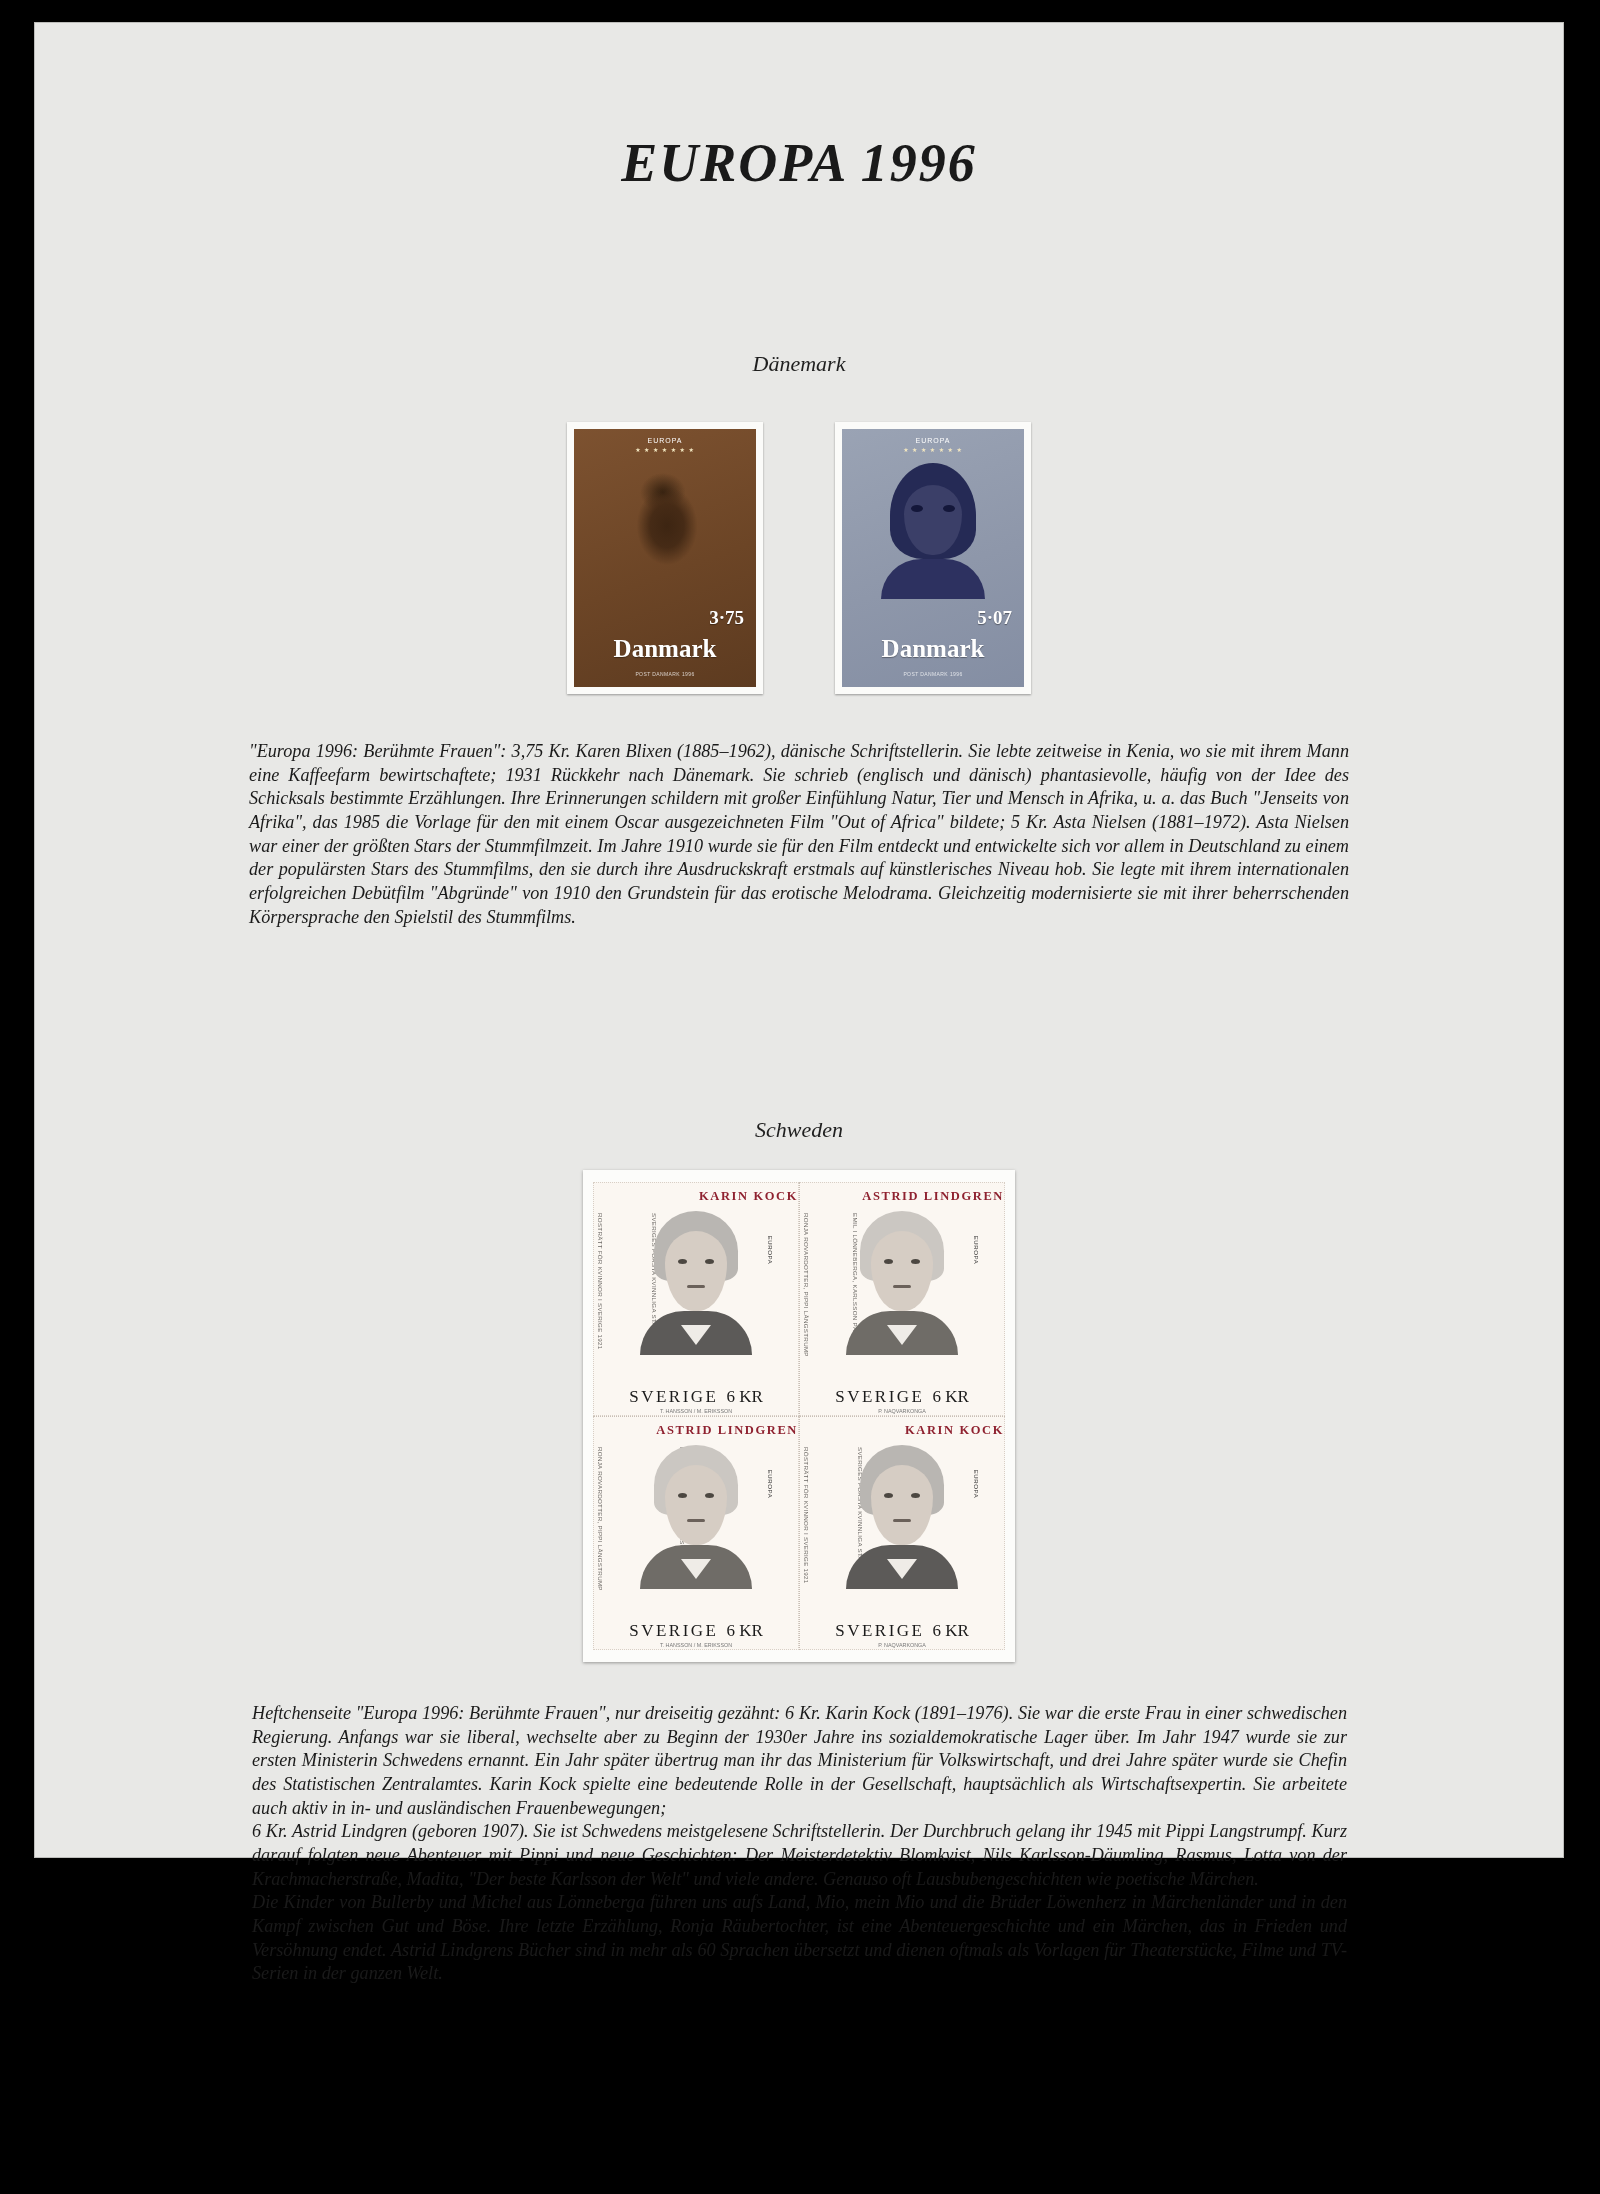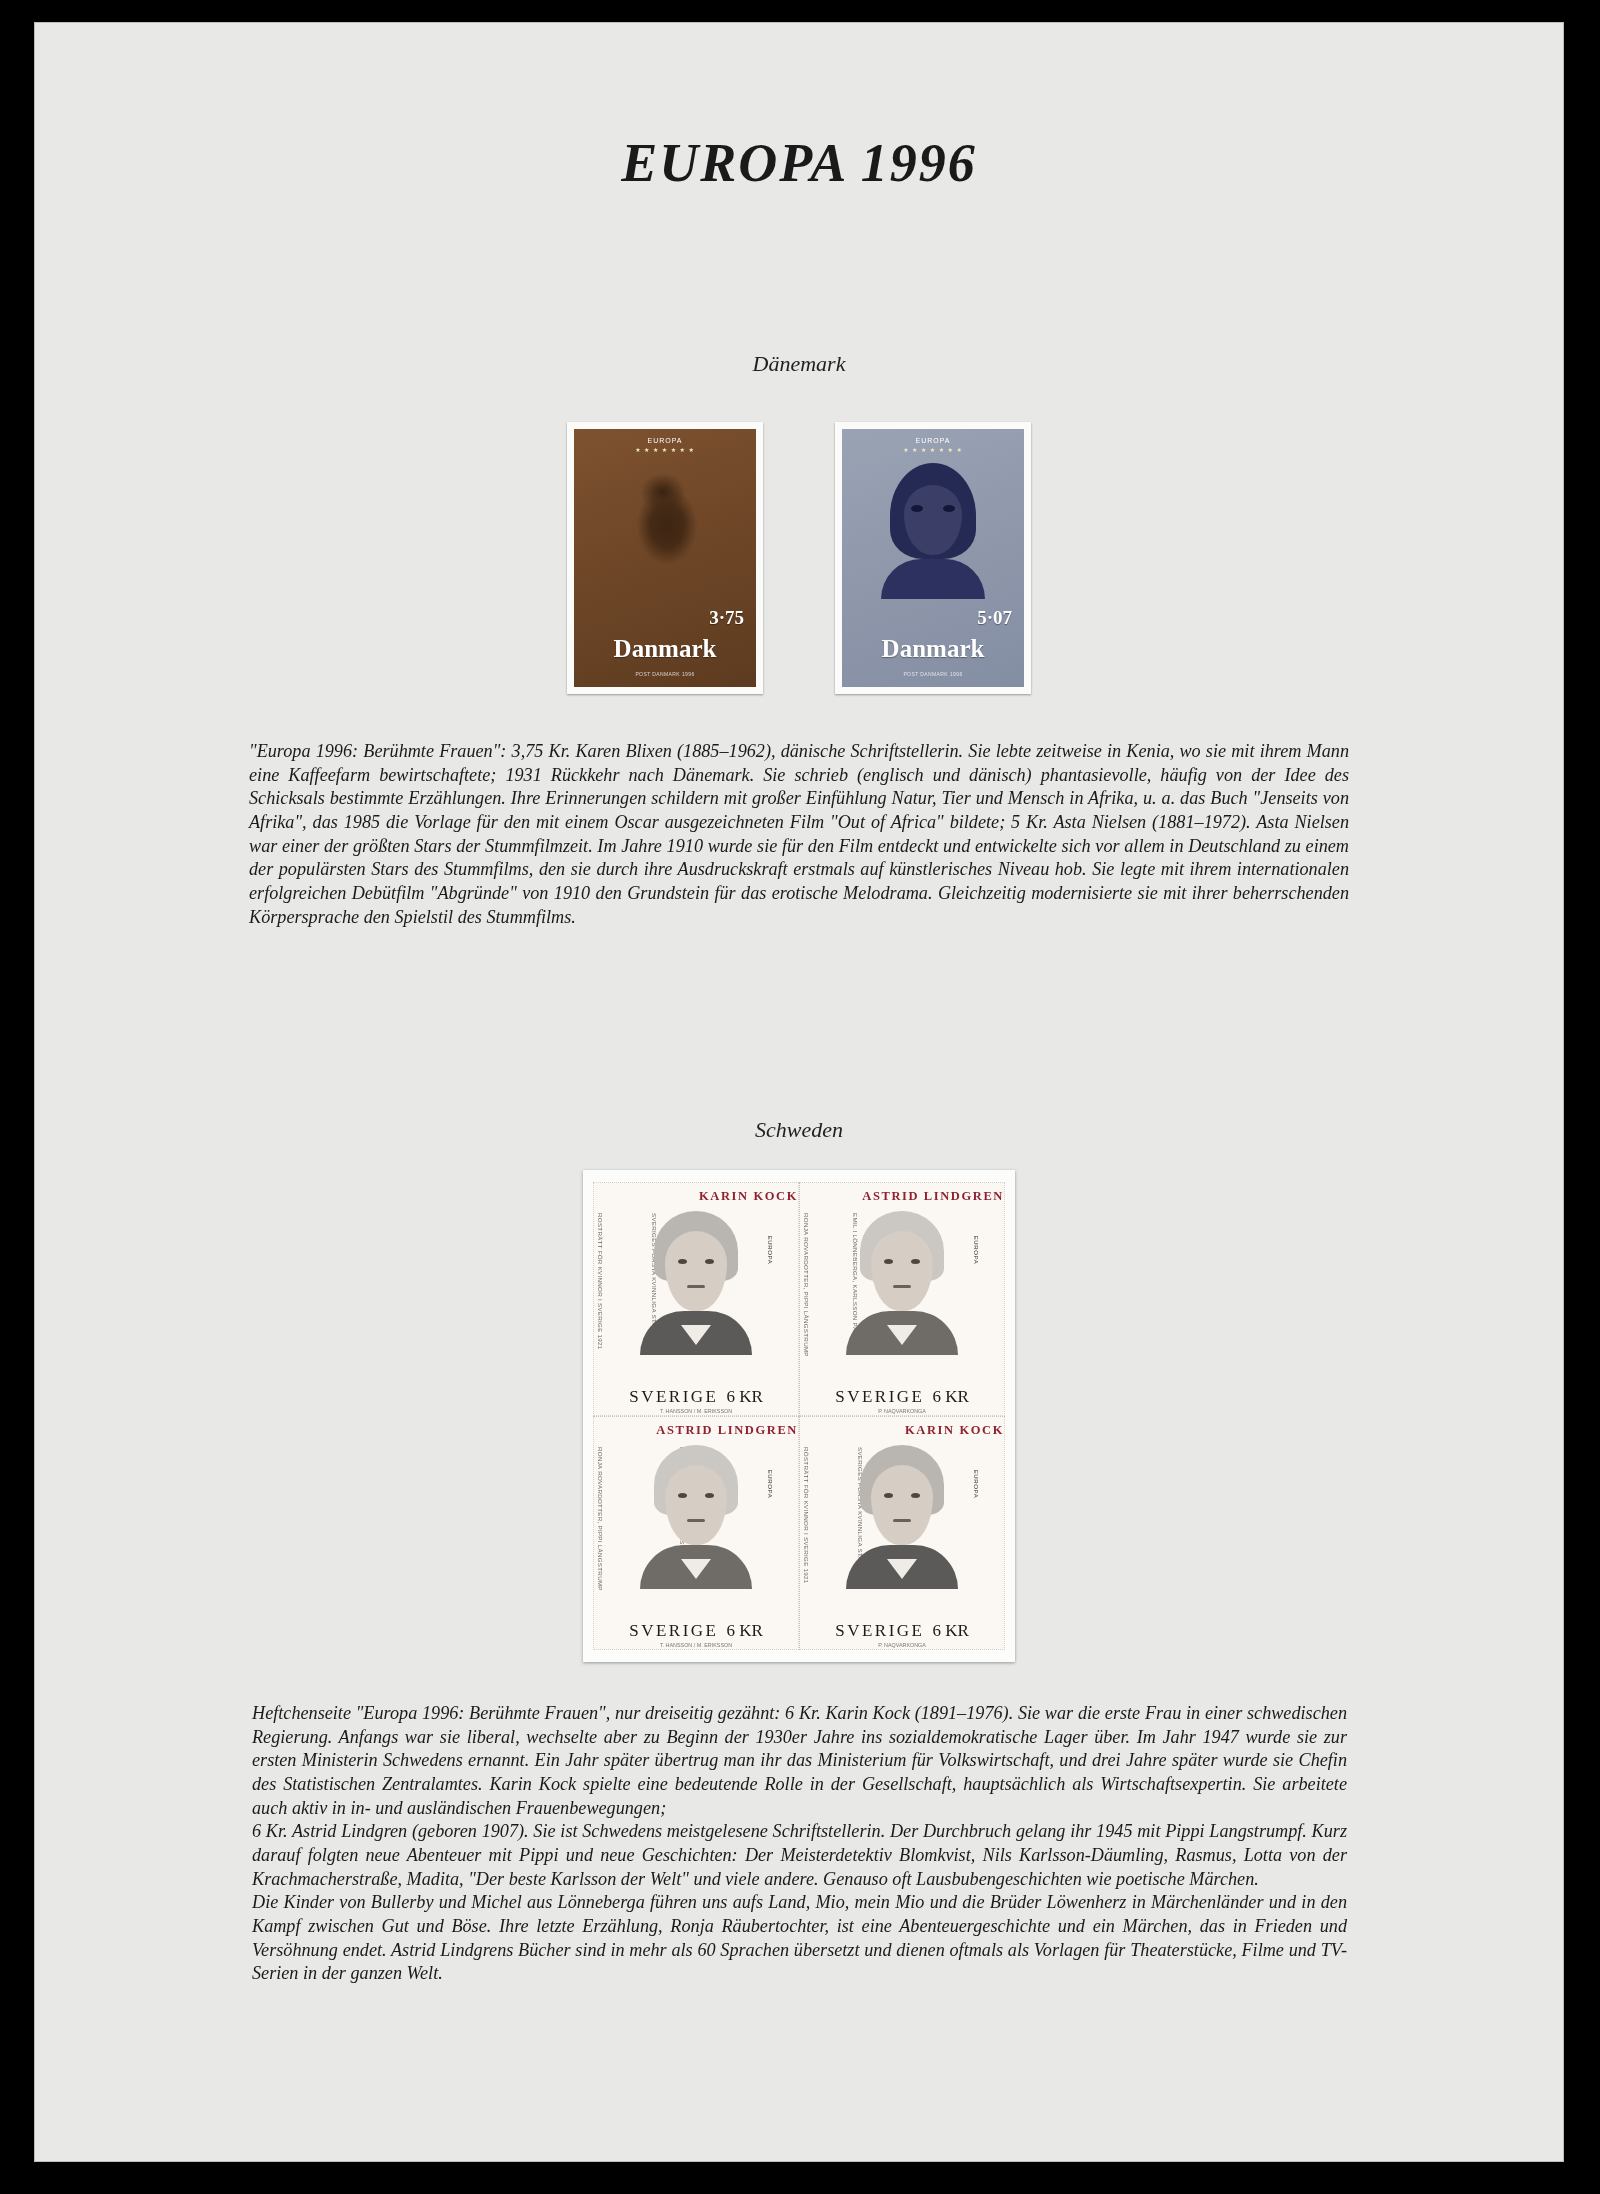--- a/index.html
+++ b/index.html
@@ -12,21 +12,21 @@
     height: 2194px;
     font-family: "Liberation Serif", serif;
     overflow: hidden;
   }
 
   .page {
     position: absolute;
     left: 34px;
     top: 22px;
     width: 1530px;
-    height: 2140px;
+    height: 1836px;
     background: #e8e8e6;
     box-shadow: 0 0 0 1px #bdbdba inset;
   }
 
   .album-title {
     position: absolute;
     left: 0;
     top: 110px;
     width: 100%;
     text-align: center;

